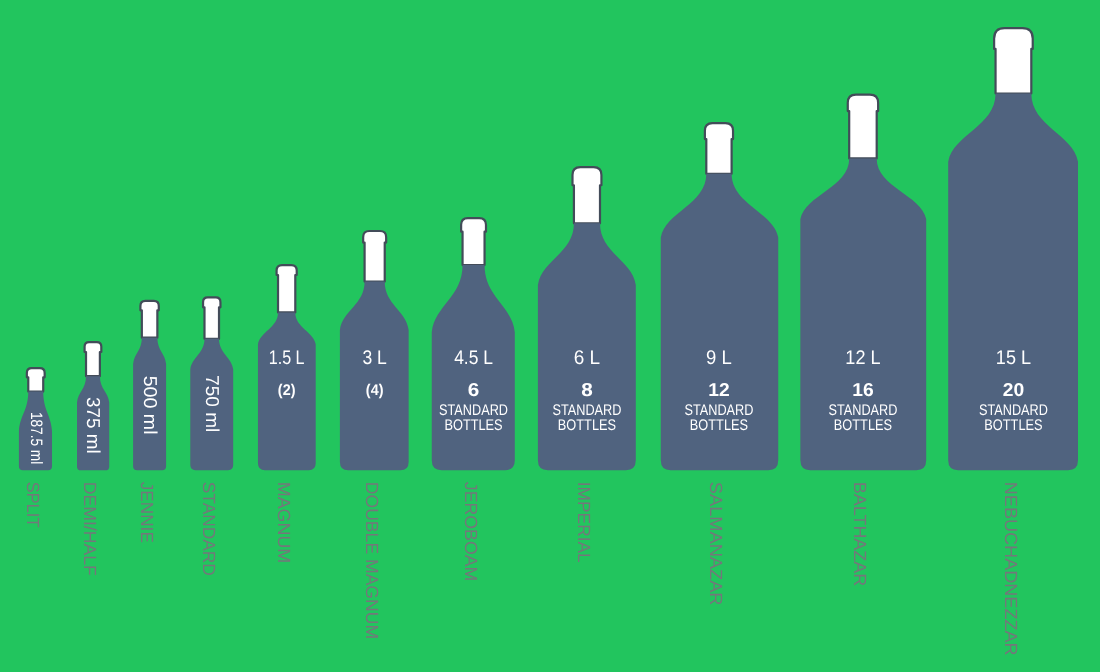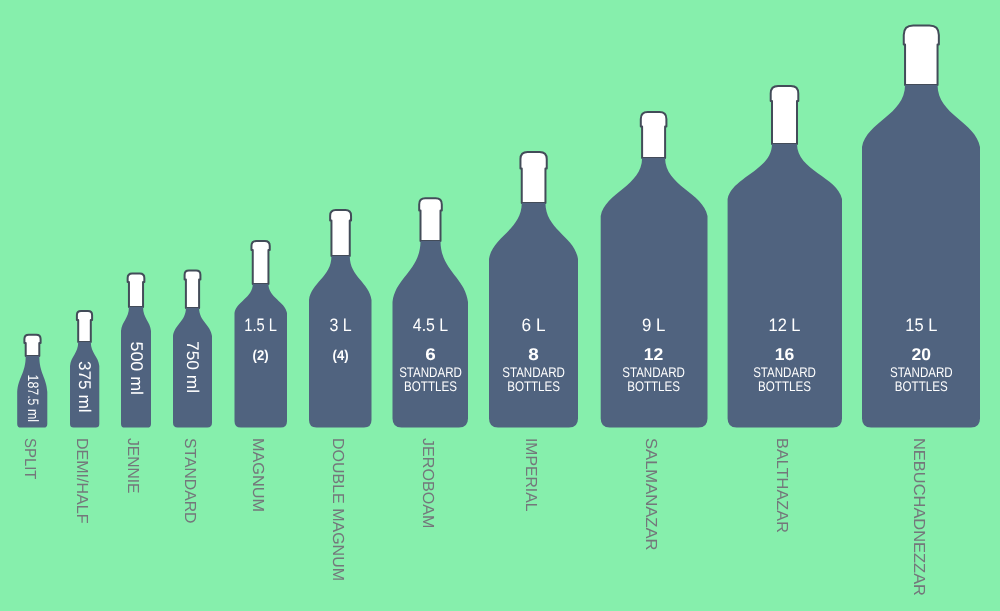--- a/index.html
+++ b/index.html
@@ -1,19 +1,19 @@
 <!DOCTYPE html>
 <html><head>
 <meta charset="utf-8">
 <title>Wine Bottle Sizes</title>
 <style>
   html,body{margin:0;padding:0;}
   body{width:1000px;height:611px;background:#ffffff;overflow:hidden;
        font-family:"Liberation Sans",sans-serif;}
-  #stage{position:relative;width:1000px;height:611px;background:#86efac;}
+  #stage{position:relative;width:1000px;height:611px;background:#22c55e;}
   svg#chart{position:absolute;left:0;top:0;width:1000px;height:611px;display:block;}
   svg#chart{will-change:opacity;}
   text{text-rendering:geometricPrecision;}
 </style>
 </head>
 <body>
 
 <div id="stage">
   <svg id="chart" viewBox="0 0 1000 611">
       <g>

